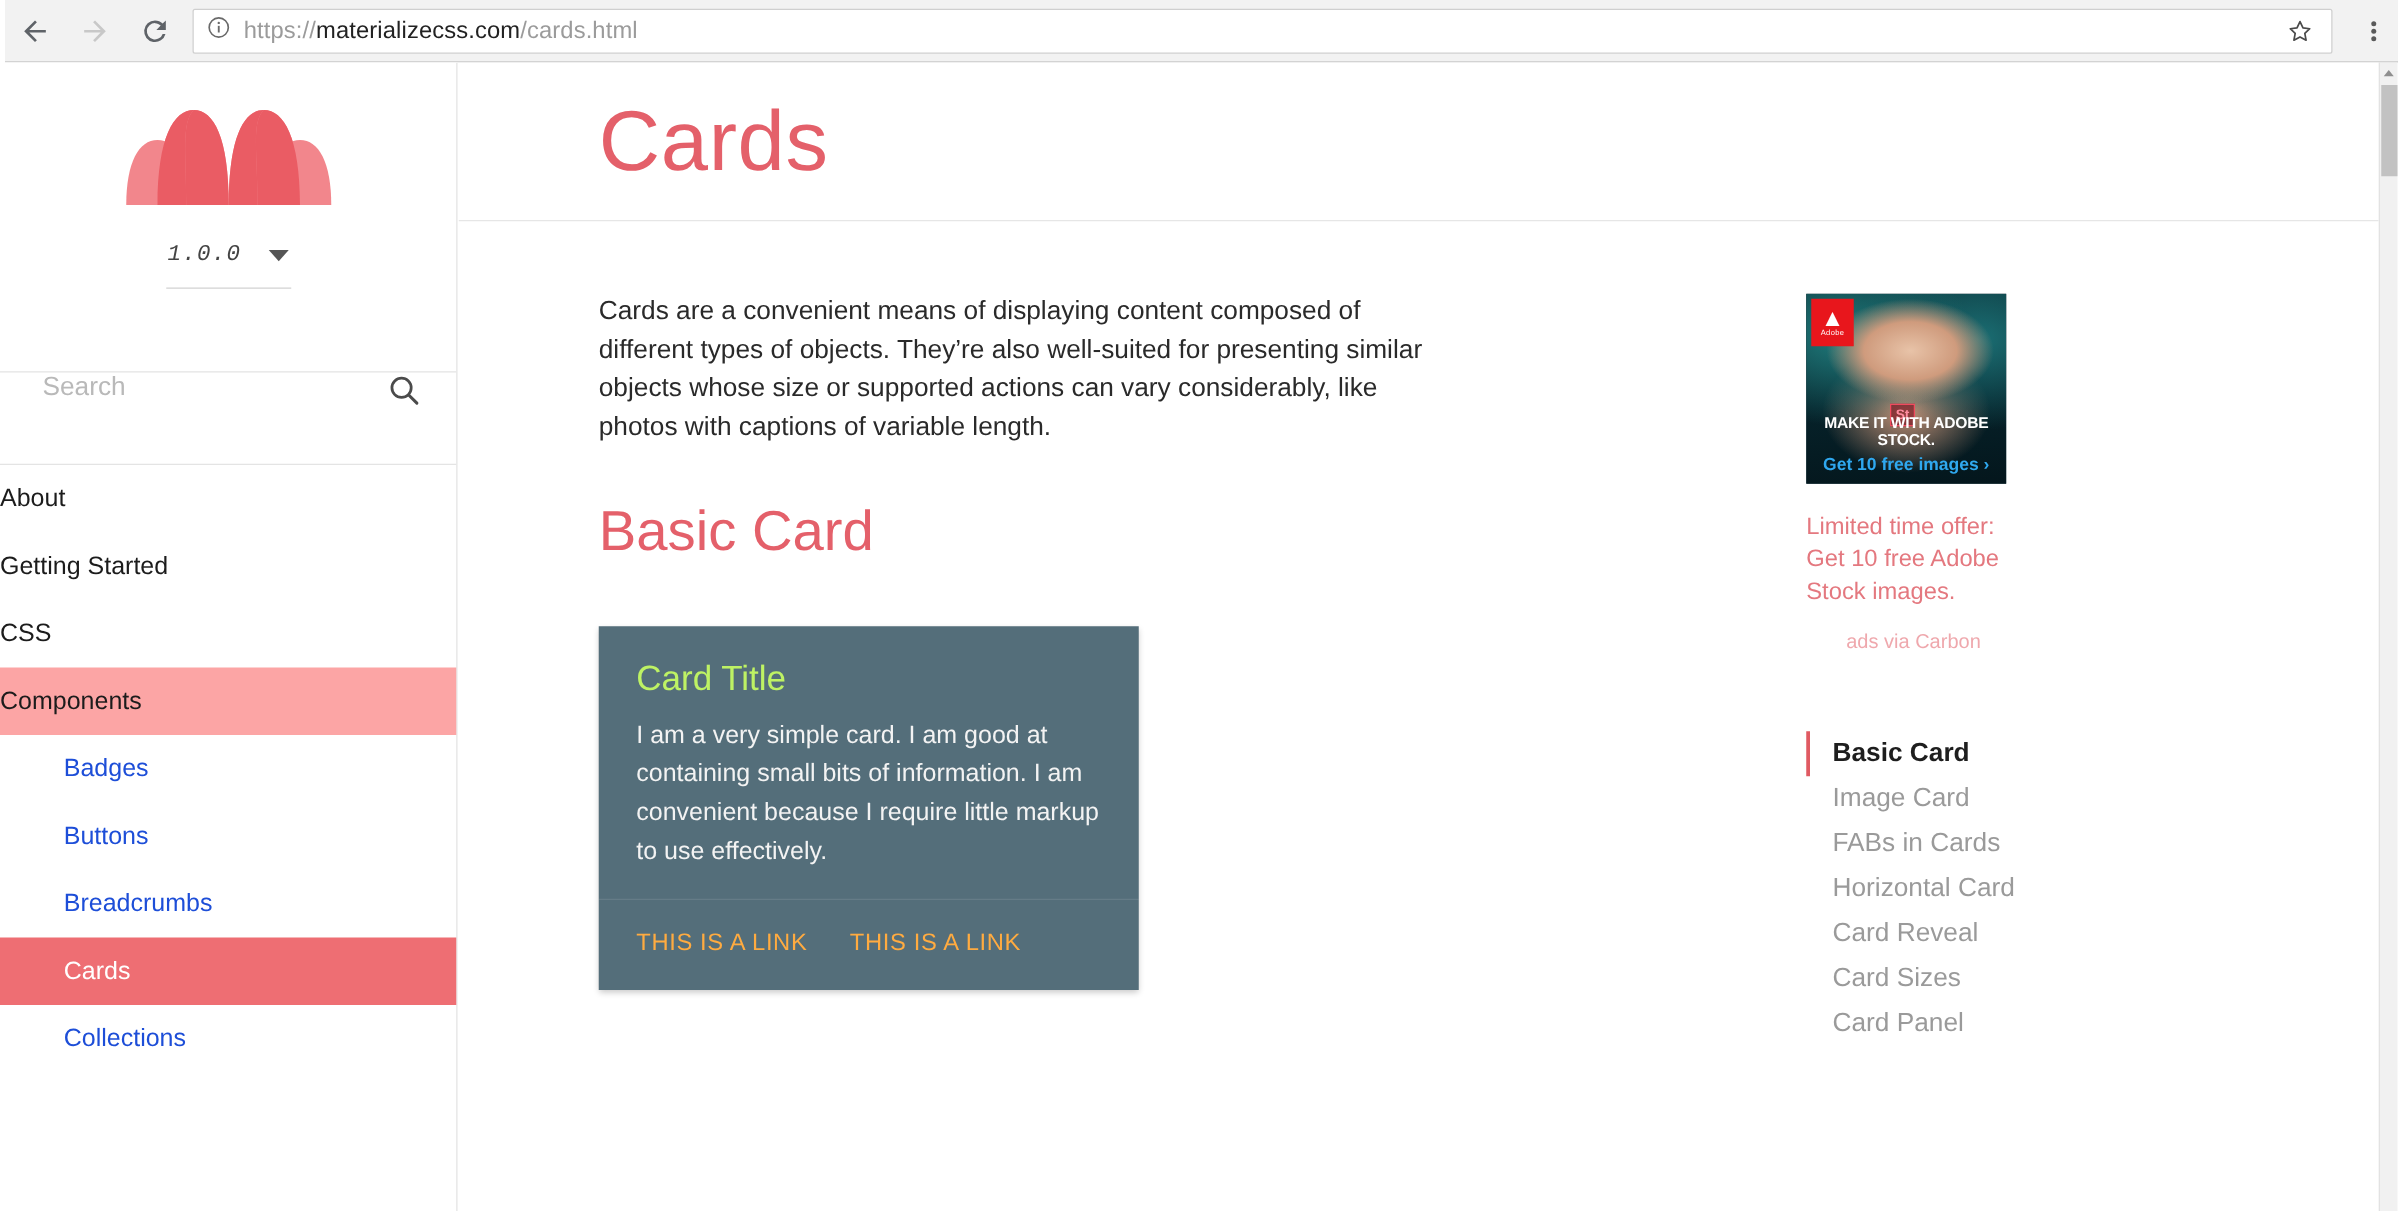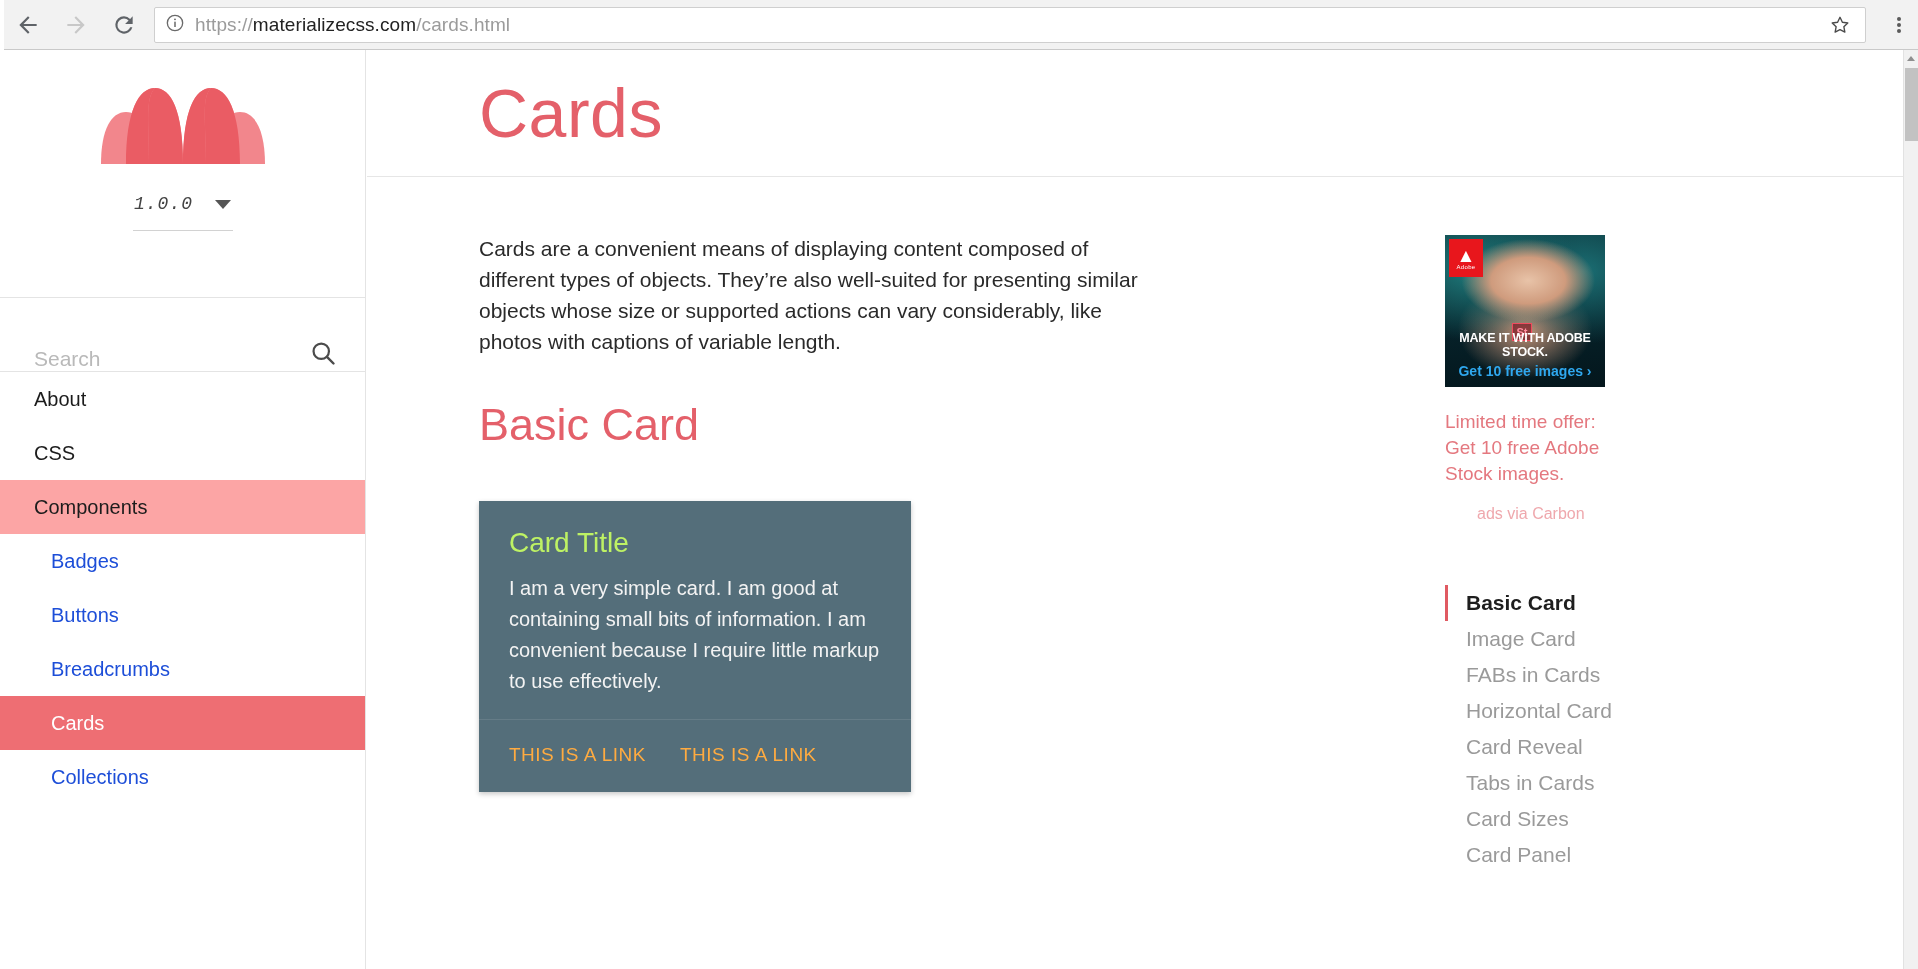--- a/index.html
+++ b/index.html
@@ -91,36 +91,35 @@
     border-top: 9px solid #555;
   }
   #version-underline {
     width: 100px; height: 1px; background: #d2d2d2;
     margin-top: 16px;
   }
 
   #search-row {
     height: 74px;
     border-bottom: 1px solid #e4e4e4;
-    display: flex; align-items: flex-end;
+    display: flex; align-items: flex-start;
     padding: 0 28px 0 34px;
   }
   #search-input {
     flex: 1; border: 0; outline: 0;
     font-size: 21px; color: #333;
     background: transparent;
     font-family: "Liberation Sans", sans-serif;
   }
   #search-input::placeholder { color: #b9b9b9; }
 
   #sidenav-list { list-style: none; }
   .nav-item {
     height: 54px;
     display: flex; align-items: center;
-    padding-left: 34px;
     font-size: 20px;
     color: #1c1c1c;
     cursor: pointer;
     white-space: nowrap;
   }
   .nav-item.sub { padding-left: 51px; color: #1d4ed8; }
   .nav-item.group-open { background: #fca5a5; }
   .nav-item.active { background: #ee6e73; color: #fff; }
 
   
@@ -377,20 +376,23 @@
           <line x1="15.4" y1="15.4" x2="21" y2="21" stroke="#4b4b4b" stroke-width="2.1" stroke-linecap="round"></line>
         </svg>
       </span>
     </div>
 
     <ul id="sidenav-list">
         <li class="nav-item">
           <span>About</span>
         </li>
         <li class="nav-item">
+          <span>Getting Started</span>
+        </li>
+        <li class="nav-item">
           <span>CSS</span>
         </li>
         <li class="nav-item group-open">
           <span>Components</span>
         </li>
         <li class="nav-item sub">
           <span>Badges</span>
         </li>
         <li class="nav-item sub">
           <span>Buttons</span>
@@ -458,23 +460,20 @@
             <li class="toc-item">
               <span>FABs in Cards</span>
             </li>
             <li class="toc-item">
               <span>Horizontal Card</span>
             </li>
             <li class="toc-item">
               <span>Card Reveal</span>
             </li>
             <li class="toc-item">
-              <span>Tabs in Cards</span>
-            </li>
-            <li class="toc-item">
               <span>Card Sizes</span>
             </li>
             <li class="toc-item">
               <span>Card Panel</span>
             </li>
           </ul>
       </aside>
 
     </div>
   </main>

